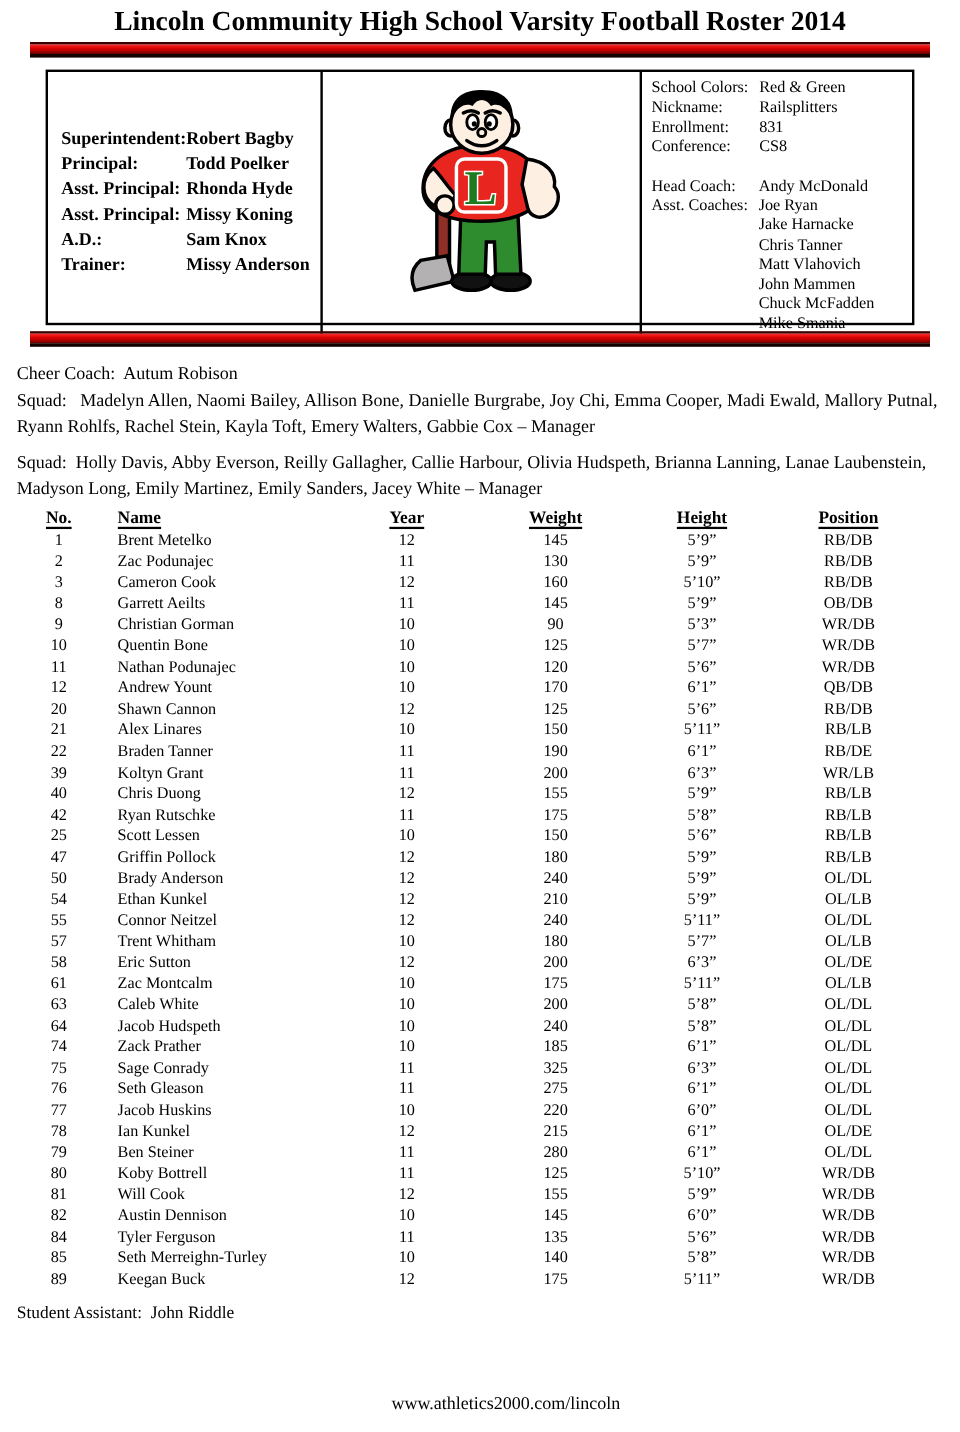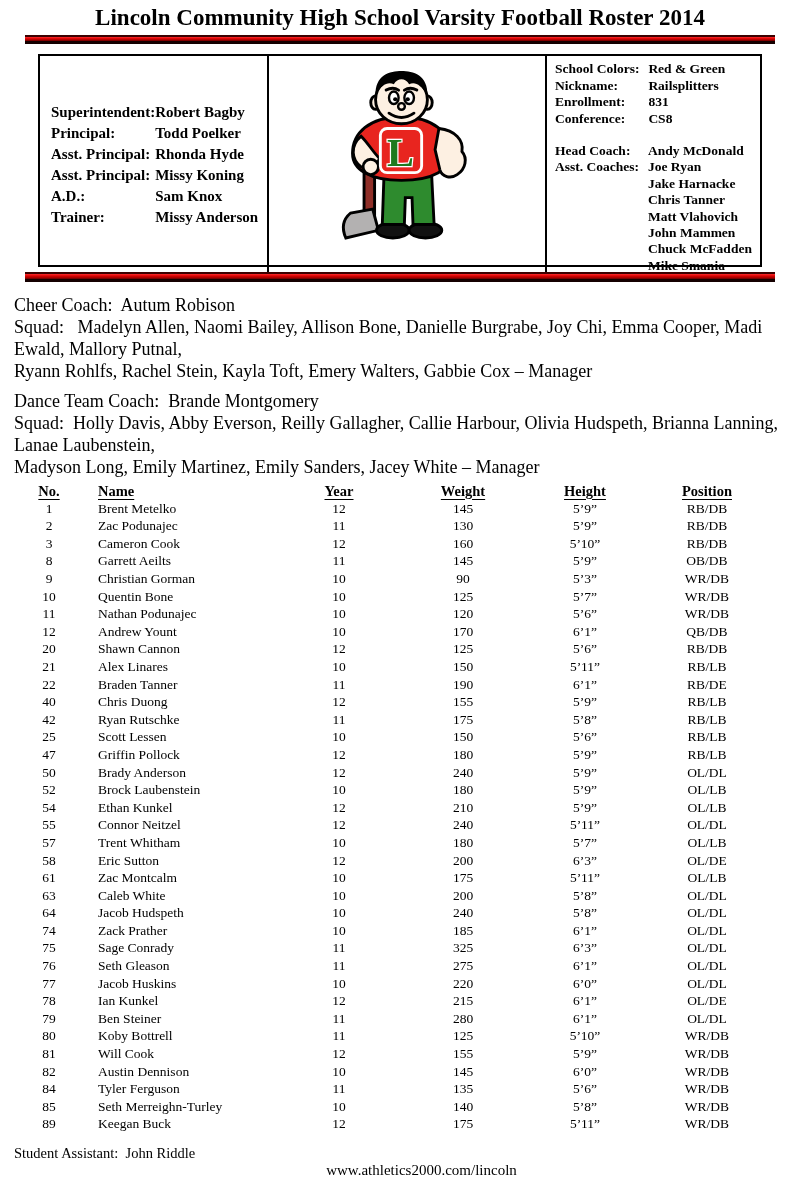--- a/index.html
+++ b/index.html
@@ -21,26 +21,26 @@
     border:2px solid #000;margin:10px 38px 5px;height:213px;box-sizing:border-box;
   }
   .hcell{box-sizing:border-box;}
   .hcell + .hcell{border-left:2px solid #000;}
   .staff-grid{
     display:grid;grid-template-columns:max-content auto;
     align-content:center;padding-left:11px;
     font-weight:bold;font-size:15px;line-height:21px;
   }
   .mascot-cell{display:flex;align-items:center;justify-content:center;}
-  .school-cell{padding:5px 12px 0 8px;font-weight:bold;font-size:13.5px;margin-left:12px;}
+  .school-cell{padding:5px 12px 0 8px;font-weight:normal;font-size:13.5px;}
   .pair-grid{display:grid;grid-template-columns:max-content auto;line-height:16.4px;}
   .pair-grid .lbl{padding-right:9px;white-space:nowrap;}
   .pair-grid .val{white-space:nowrap;}
   .coaches-grid{margin-top:16px;}
-  .info-section{margin:12px 0 0 14px;font-size:18px;line-height:22px;}
+  .info-section{margin:12px 0 0 14px;font-size:15px;line-height:22px;}
   .info-block + .info-block{margin-top:8px;}
   .info-line{white-space:pre-wrap;}
   table.roster{
     border-collapse:collapse;table-layout:fixed;width:760px;margin-top:5px;
     font-family:Liberation Serif, serif;
   }
   table.roster th{
     font-size:14.5px;font-weight:bold;padding:0;
     text-decoration:underline;text-decoration-thickness:2px;text-underline-offset:3px;
   }
@@ -144,21 +144,20 @@
 
 <div class="red-bar"></div>
 
 <div class="info-section">
   <div class="info-block">
       <div class="info-line">Cheer Coach:  Autum Robison</div>
       <div class="info-line">Squad:   Madelyn Allen, Naomi Bailey, Allison Bone, Danielle Burgrabe, Joy Chi, Emma Cooper, Madi Ewald, Mallory Putnal,</div>
       <div class="info-line">Ryann Rohlfs, Rachel Stein, Kayla Toft, Emery Walters, Gabbie Cox – Manager</div>
     </div>
   <div class="info-block">
-      <div class="info-line">Dance Team Coach:  Brande Montgomery</div>
       <div class="info-line">Squad:  Holly Davis, Abby Everson, Reilly Gallagher, Callie Harbour, Olivia Hudspeth, Brianna Lanning, Lanae Laubenstein,</div>
       <div class="info-line">Madyson Long, Emily Martinez, Emily Sanders, Jacey White – Manager</div>
     </div>
 </div>
 
 <table class="roster">
   <colgroup>
     <col style="width:98px">
       <col style="width:170px">
       <col style="width:142px">
@@ -259,20 +258,28 @@
       </tr>
       <tr>
         <td>22</td>
         <td>Braden Tanner</td>
         <td>11</td>
         <td>190</td>
         <td>6’1”</td>
         <td>RB/DE</td>
       </tr>
       <tr>
+        <td>39</td>
+        <td>Koltyn Grant</td>
+        <td>11</td>
+        <td>200</td>
+        <td>6’3”</td>
+        <td>WR/LB</td>
+      </tr>
+      <tr>
         <td>40</td>
         <td>Chris Duong</td>
         <td>12</td>
         <td>155</td>
         <td>5’9”</td>
         <td>RB/LB</td>
       </tr>
       <tr>
         <td>42</td>
         <td>Ryan Rutschke</td>
@@ -299,28 +306,20 @@
       </tr>
       <tr>
         <td>50</td>
         <td>Brady Anderson</td>
         <td>12</td>
         <td>240</td>
         <td>5’9”</td>
         <td>OL/DL</td>
       </tr>
       <tr>
-        <td>52</td>
-        <td>Brock Laubenstein</td>
-        <td>10</td>
-        <td>180</td>
-        <td>5’9”</td>
-        <td>OL/LB</td>
-      </tr>
-      <tr>
         <td>54</td>
         <td>Ethan Kunkel</td>
         <td>12</td>
         <td>210</td>
         <td>5’9”</td>
         <td>OL/LB</td>
       </tr>
       <tr>
         <td>55</td>
         <td>Connor Neitzel</td>

